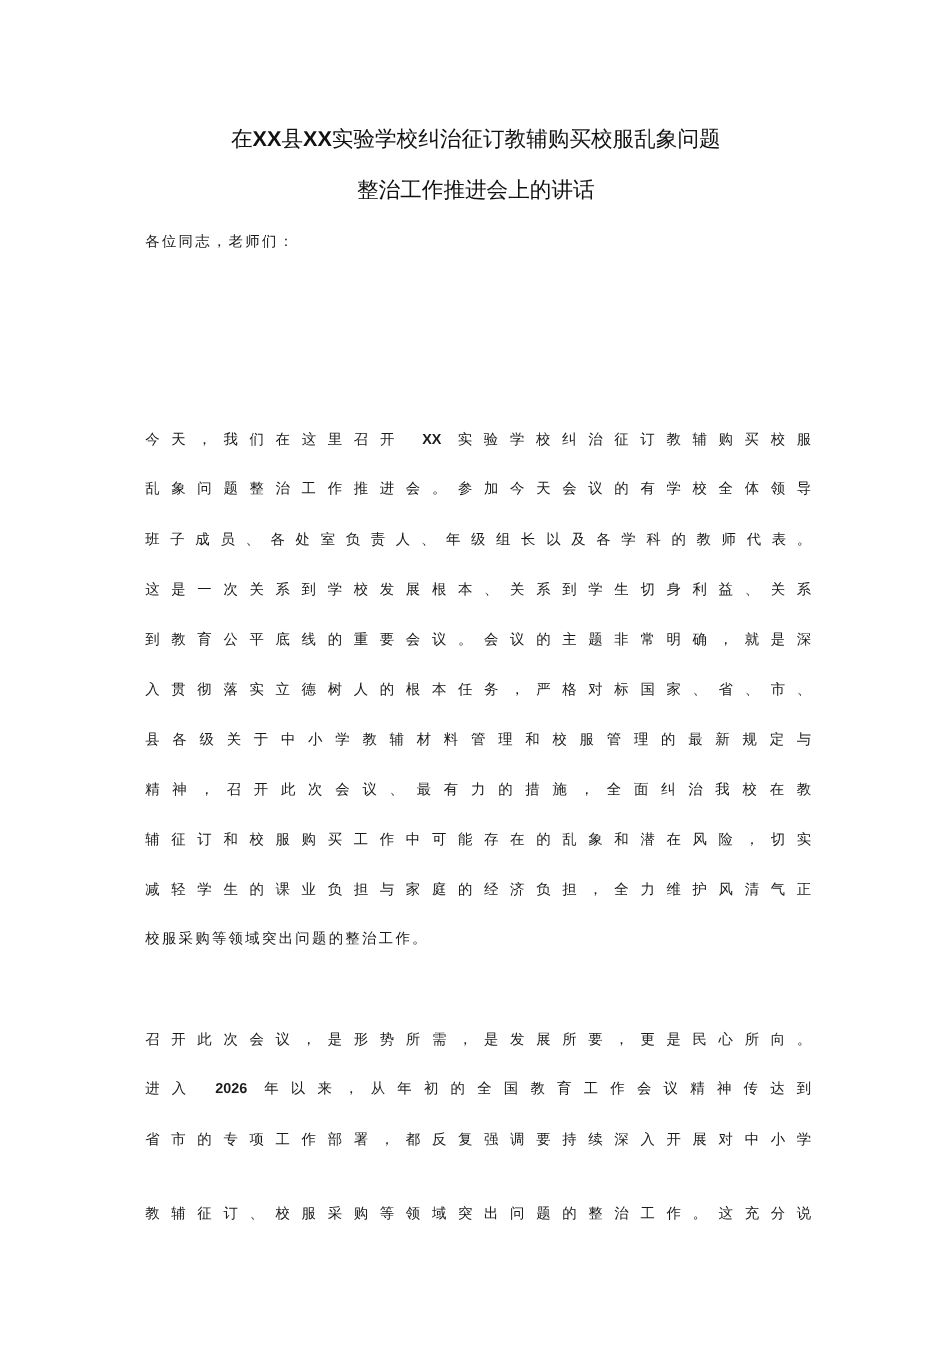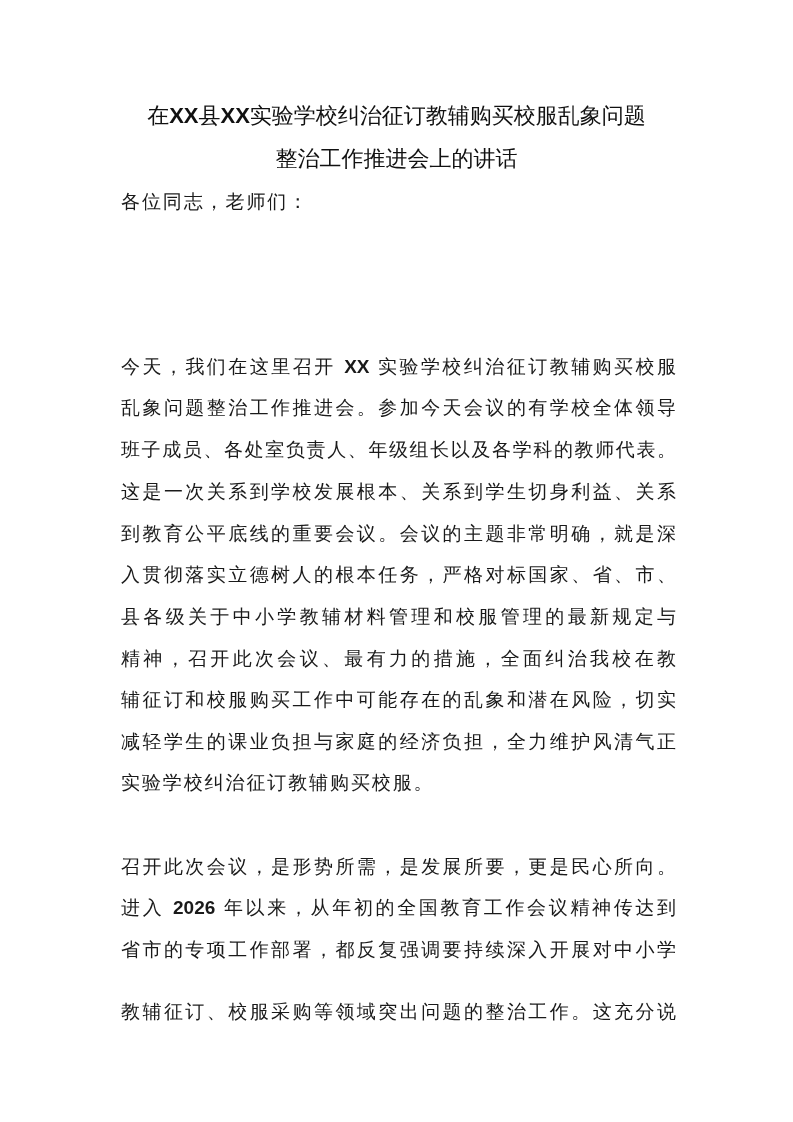--- a/index.html
+++ b/index.html
@@ -20,34 +20,34 @@
       left: 0; top: 0;
       width: 793px;
       height: 1122px;
       background: #ffffff;
     }
     .title-line {
       position: absolute;
       left: 0;
       width: 793px;
       text-align: center;
-      font-size: 22px;
+      font-size: 18px;
       line-height: 30px;
       white-space: nowrap;
       color: #111;
     }
     .title-line .latin {
       font-family: "Liberation Sans", sans-serif;
       font-weight: bold;
     }
     .line {
       position: absolute;
       left: 121px;
       width: 555px;
-      font-size: 19px;
+      font-size: 12px;
       line-height: 26px;
       white-space: nowrap;
       letter-spacing: 1.9px;
       color: #1a1a1a;
     }
     .line.justify {
       text-align: justify;
       text-align-last: justify;
       letter-spacing: 0;
     }
@@ -72,21 +72,21 @@
     <div class="line justify" style="top:353px;"><span>今天，我们在这里召开 </span><span class="latin">XX</span><span> 实验学校纠治征订教辅购买校服</span></div>
     <div class="line justify" style="top:394px;">乱象问题整治工作推进会。参加今天会议的有学校全体领导</div>
     <div class="line justify" style="top:436px;">班子成员、各处室负责人、年级组长以及各学科的教师代表。</div>
     <div class="line justify" style="top:478px;">这是一次关系到学校发展根本、关系到学生切身利益、关系</div>
     <div class="line justify" style="top:520px;">到教育公平底线的重要会议。会议的主题非常明确，就是深</div>
     <div class="line justify" style="top:561px;">入贯彻落实立德树人的根本任务，严格对标国家、省、市、</div>
     <div class="line justify" style="top:603px;">县各级关于中小学教辅材料管理和校服管理的最新规定与</div>
     <div class="line justify" style="top:645px;">精神，召开此次会议、最有力的措施，全面纠治我校在教</div>
     <div class="line justify" style="top:686px;">辅征订和校服购买工作中可能存在的乱象和潜在风险，切实</div>
     <div class="line justify" style="top:728px;">减轻学生的课业负担与家庭的经济负担，全力维护风清气正</div>
-    <div class="line" style="top:769px;">实验学校纠治征订教辅购买校服。</div>
+    <div class="line" style="top:769px;">校服采购等领域突出问题的整治工作。</div>
   </div>
 
   <div>
     <div class="line justify" style="top:853px;">召开此次会议，是形势所需，是发展所要，更是民心所向。</div>
     <div class="line justify" style="top:894px;"><span>进入 </span><span class="latin">2026</span><span> 年以来，从年初的全国教育工作会议精神传达到</span></div>
     <div class="line justify" style="top:936px;">省市的专项工作部署，都反复强调要持续深入开展对中小学</div>
     <div class="line justify" style="top:998px;">教辅征订、校服采购等领域突出问题的整治工作。这充分说</div>
   </div>
 
 </div>

